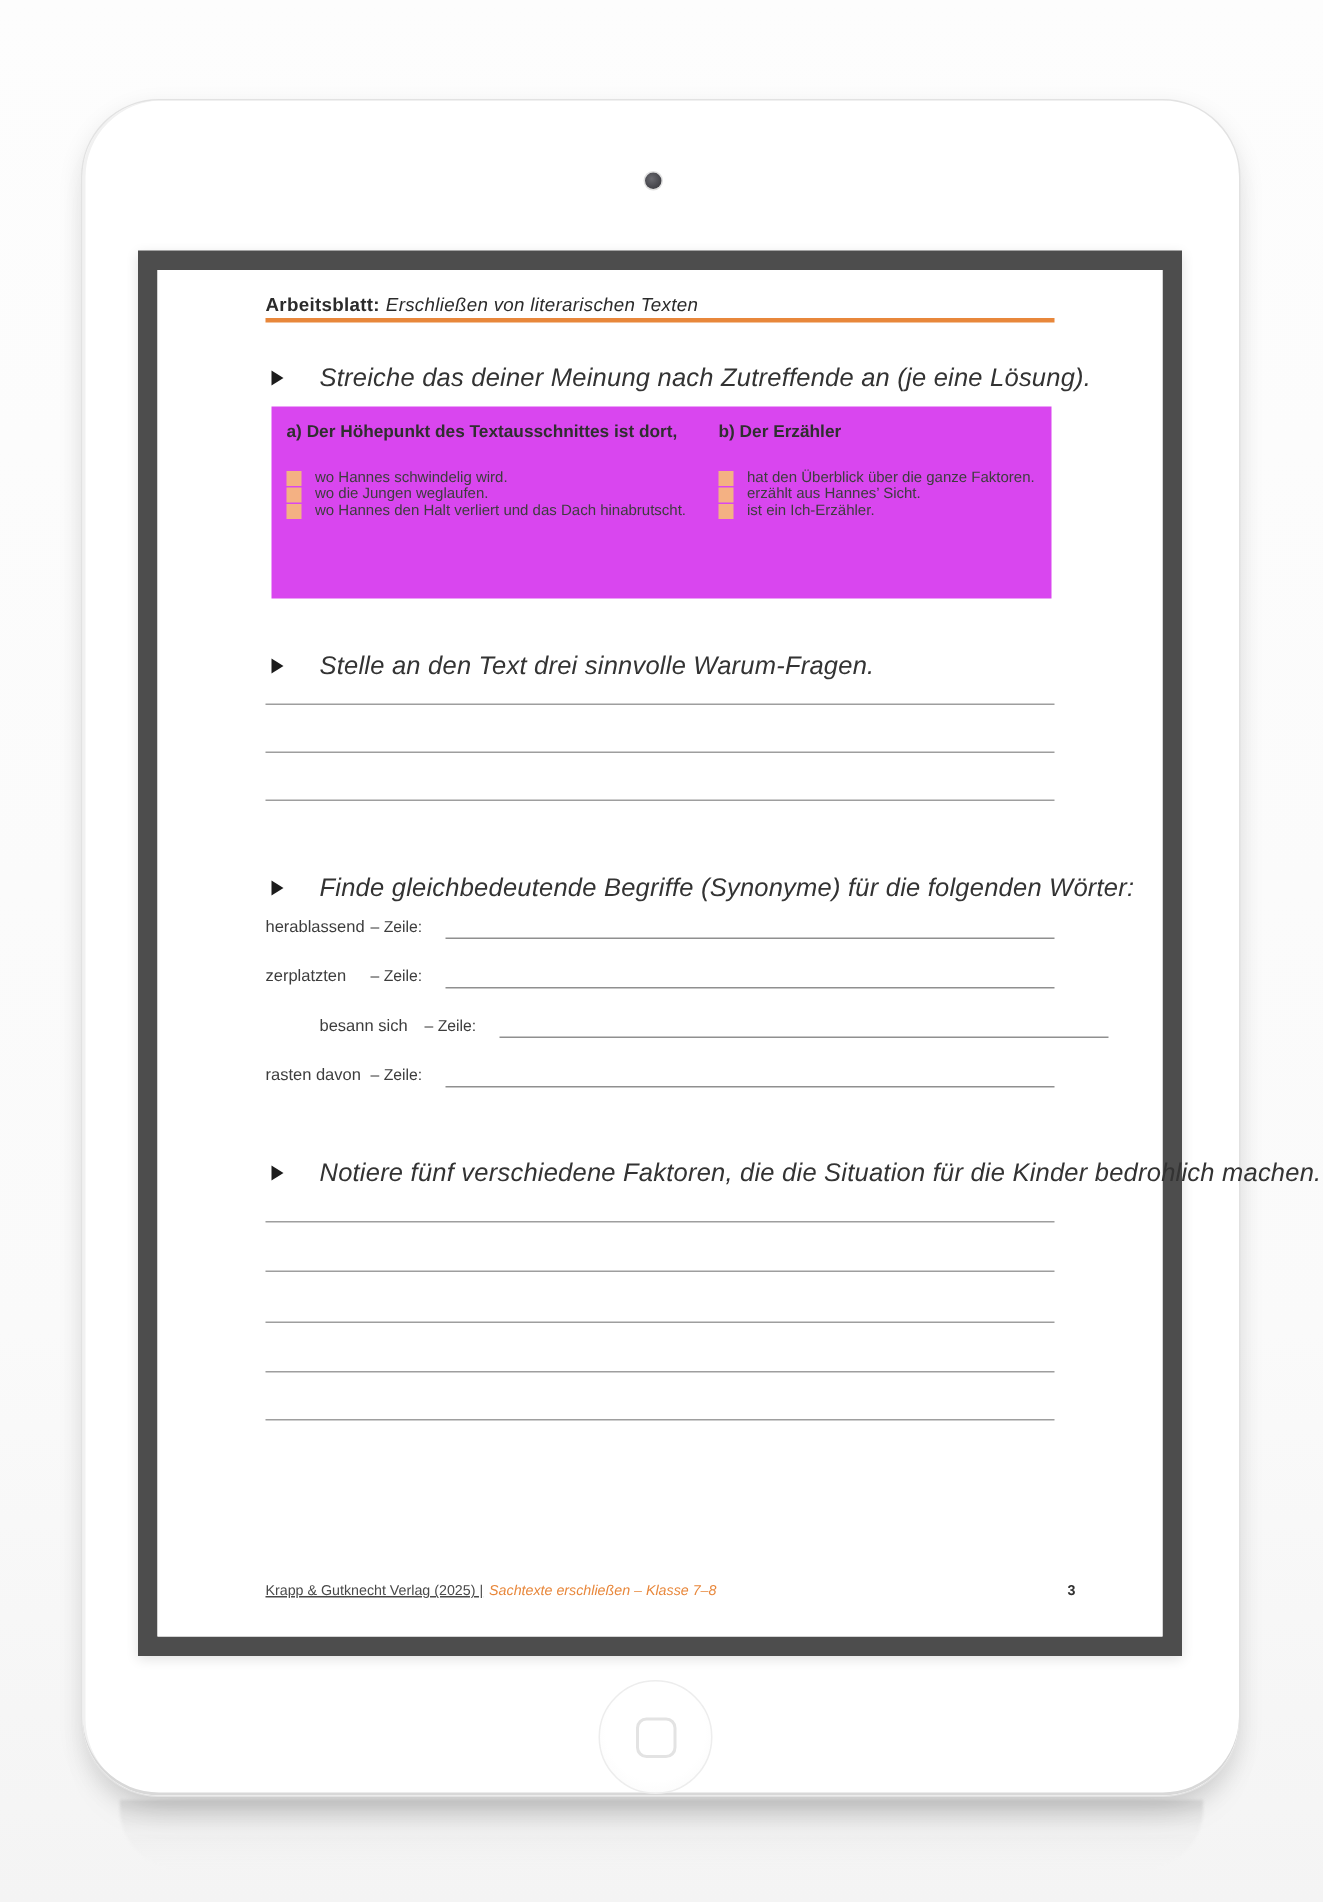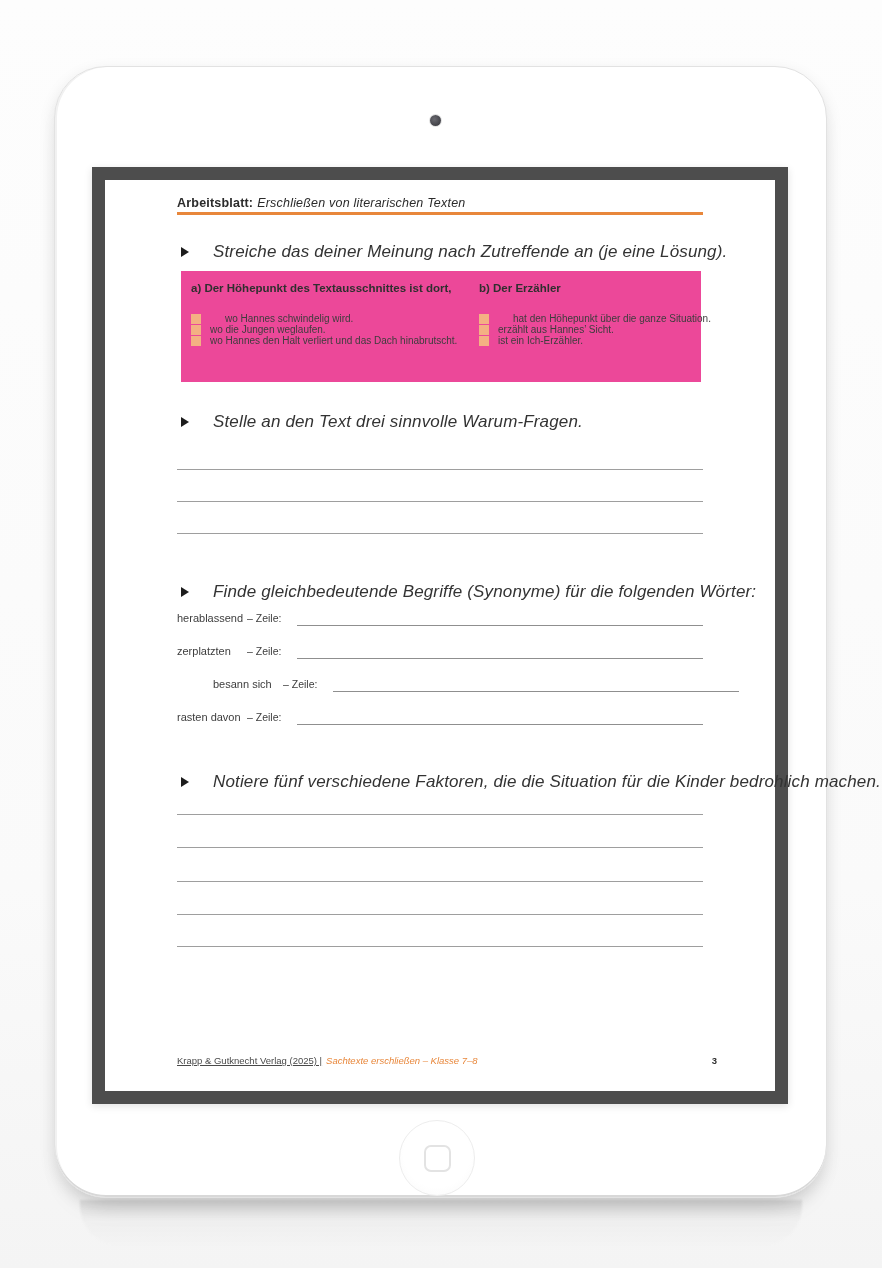--- a/index.html
+++ b/index.html
@@ -70,29 +70,29 @@
   .task-arrow {
     width:0; height:0; flex:0 0 auto;
     border-left:8px solid #1c1c1c;
     border-top:5px solid transparent;
     border-bottom:5px solid transparent;
   }
   .task-text { margin-left:24px; font-style:italic; font-size:17px; color:#333; letter-spacing:0.15px; white-space:nowrap; }
 
   
   .choice-box {
-    position:absolute; left:76px; top:91px; width:520px; height:111px;
-    background:#ec4899;
+    position:absolute; left:76px; top:91px; width:520px; height:128px;
+    background:#d946ef;
   }
   .cb-col { position:absolute; top:0; }
   .cb-col-a { left:10px; width:285px; }
   .cb-col-b { left:298px; width:222px; }
   .cb-heading { margin-top:11px; font-weight:bold; font-size:11.5px; color:#2f2f2f; white-space:nowrap; }
   .cb-option { display:flex; align-items:center; }
-  .cb-option.first { margin-top:19px;gap:15px; }
+  .cb-option.first { margin-top:19px; }
   .cb-square { width:10px; height:10px; flex:0 0 auto; background:#F4B183; cursor:pointer; }
   .cb-option-text { margin-left:9px; font-size:10px; color:#3d3d3d; white-space:nowrap; }
 
   
   .ans-line { position:absolute; left:72px; width:526px; height:0; border-top:1px solid #9e9e9e; }
 
   
   .syn-row { position:absolute; left:72px; width:526px; height:15px; display:flex; align-items:flex-start; }
   .syn-word   { width:70px; flex:0 0 auto; font-size:11px; color:#3d3d3d; }
   .syn-prefix { width:50px; flex:0 0 auto; font-size:10.5px; color:#3d3d3d; }
@@ -139,34 +139,34 @@
           </div>
           <div class="cb-option">
             <span class="cb-square"></span>
             <span class="cb-option-text">wo Hannes den Halt verliert und das Dach hinabrutscht.</span>
           </div>
         </div>
         <div class="cb-col cb-col-b">
           <div class="cb-heading">b) Der Erzähler</div>
           <div class="cb-option first">
             <span class="cb-square"></span>
-            <span class="cb-option-text">hat den Höhepunkt über die ganze Situation.</span>
+            <span class="cb-option-text">hat den Überblick über die ganze Faktoren.</span>
           </div>
           <div class="cb-option">
             <span class="cb-square"></span>
             <span class="cb-option-text">erzählt aus Hannes’ Sicht.</span>
           </div>
           <div class="cb-option">
             <span class="cb-square"></span>
             <span class="cb-option-text">ist ein Ich-Erzähler.</span>
           </div>
         </div>
       </div>
 
-      <div class="task" style="top:232px;text-align:center;">
+      <div class="task" style="top:254px;text-align:center;">
         <span class="task-arrow"></span>
         <span class="task-text">Stelle an den Text drei sinnvolle Warum-Fragen.</span>
       </div>
       <div class="ans-line" style="top:289px;"></div>
       <div class="ans-line" style="top:321px;"></div>
       <div class="ans-line" style="top:353px;"></div>
 
       <div class="task" style="top:402px;">
         <span class="task-arrow"></span>
         <span class="task-text">Finde gleichbedeutende Begriffe (Synonyme) für die folgenden Wörter:</span>

